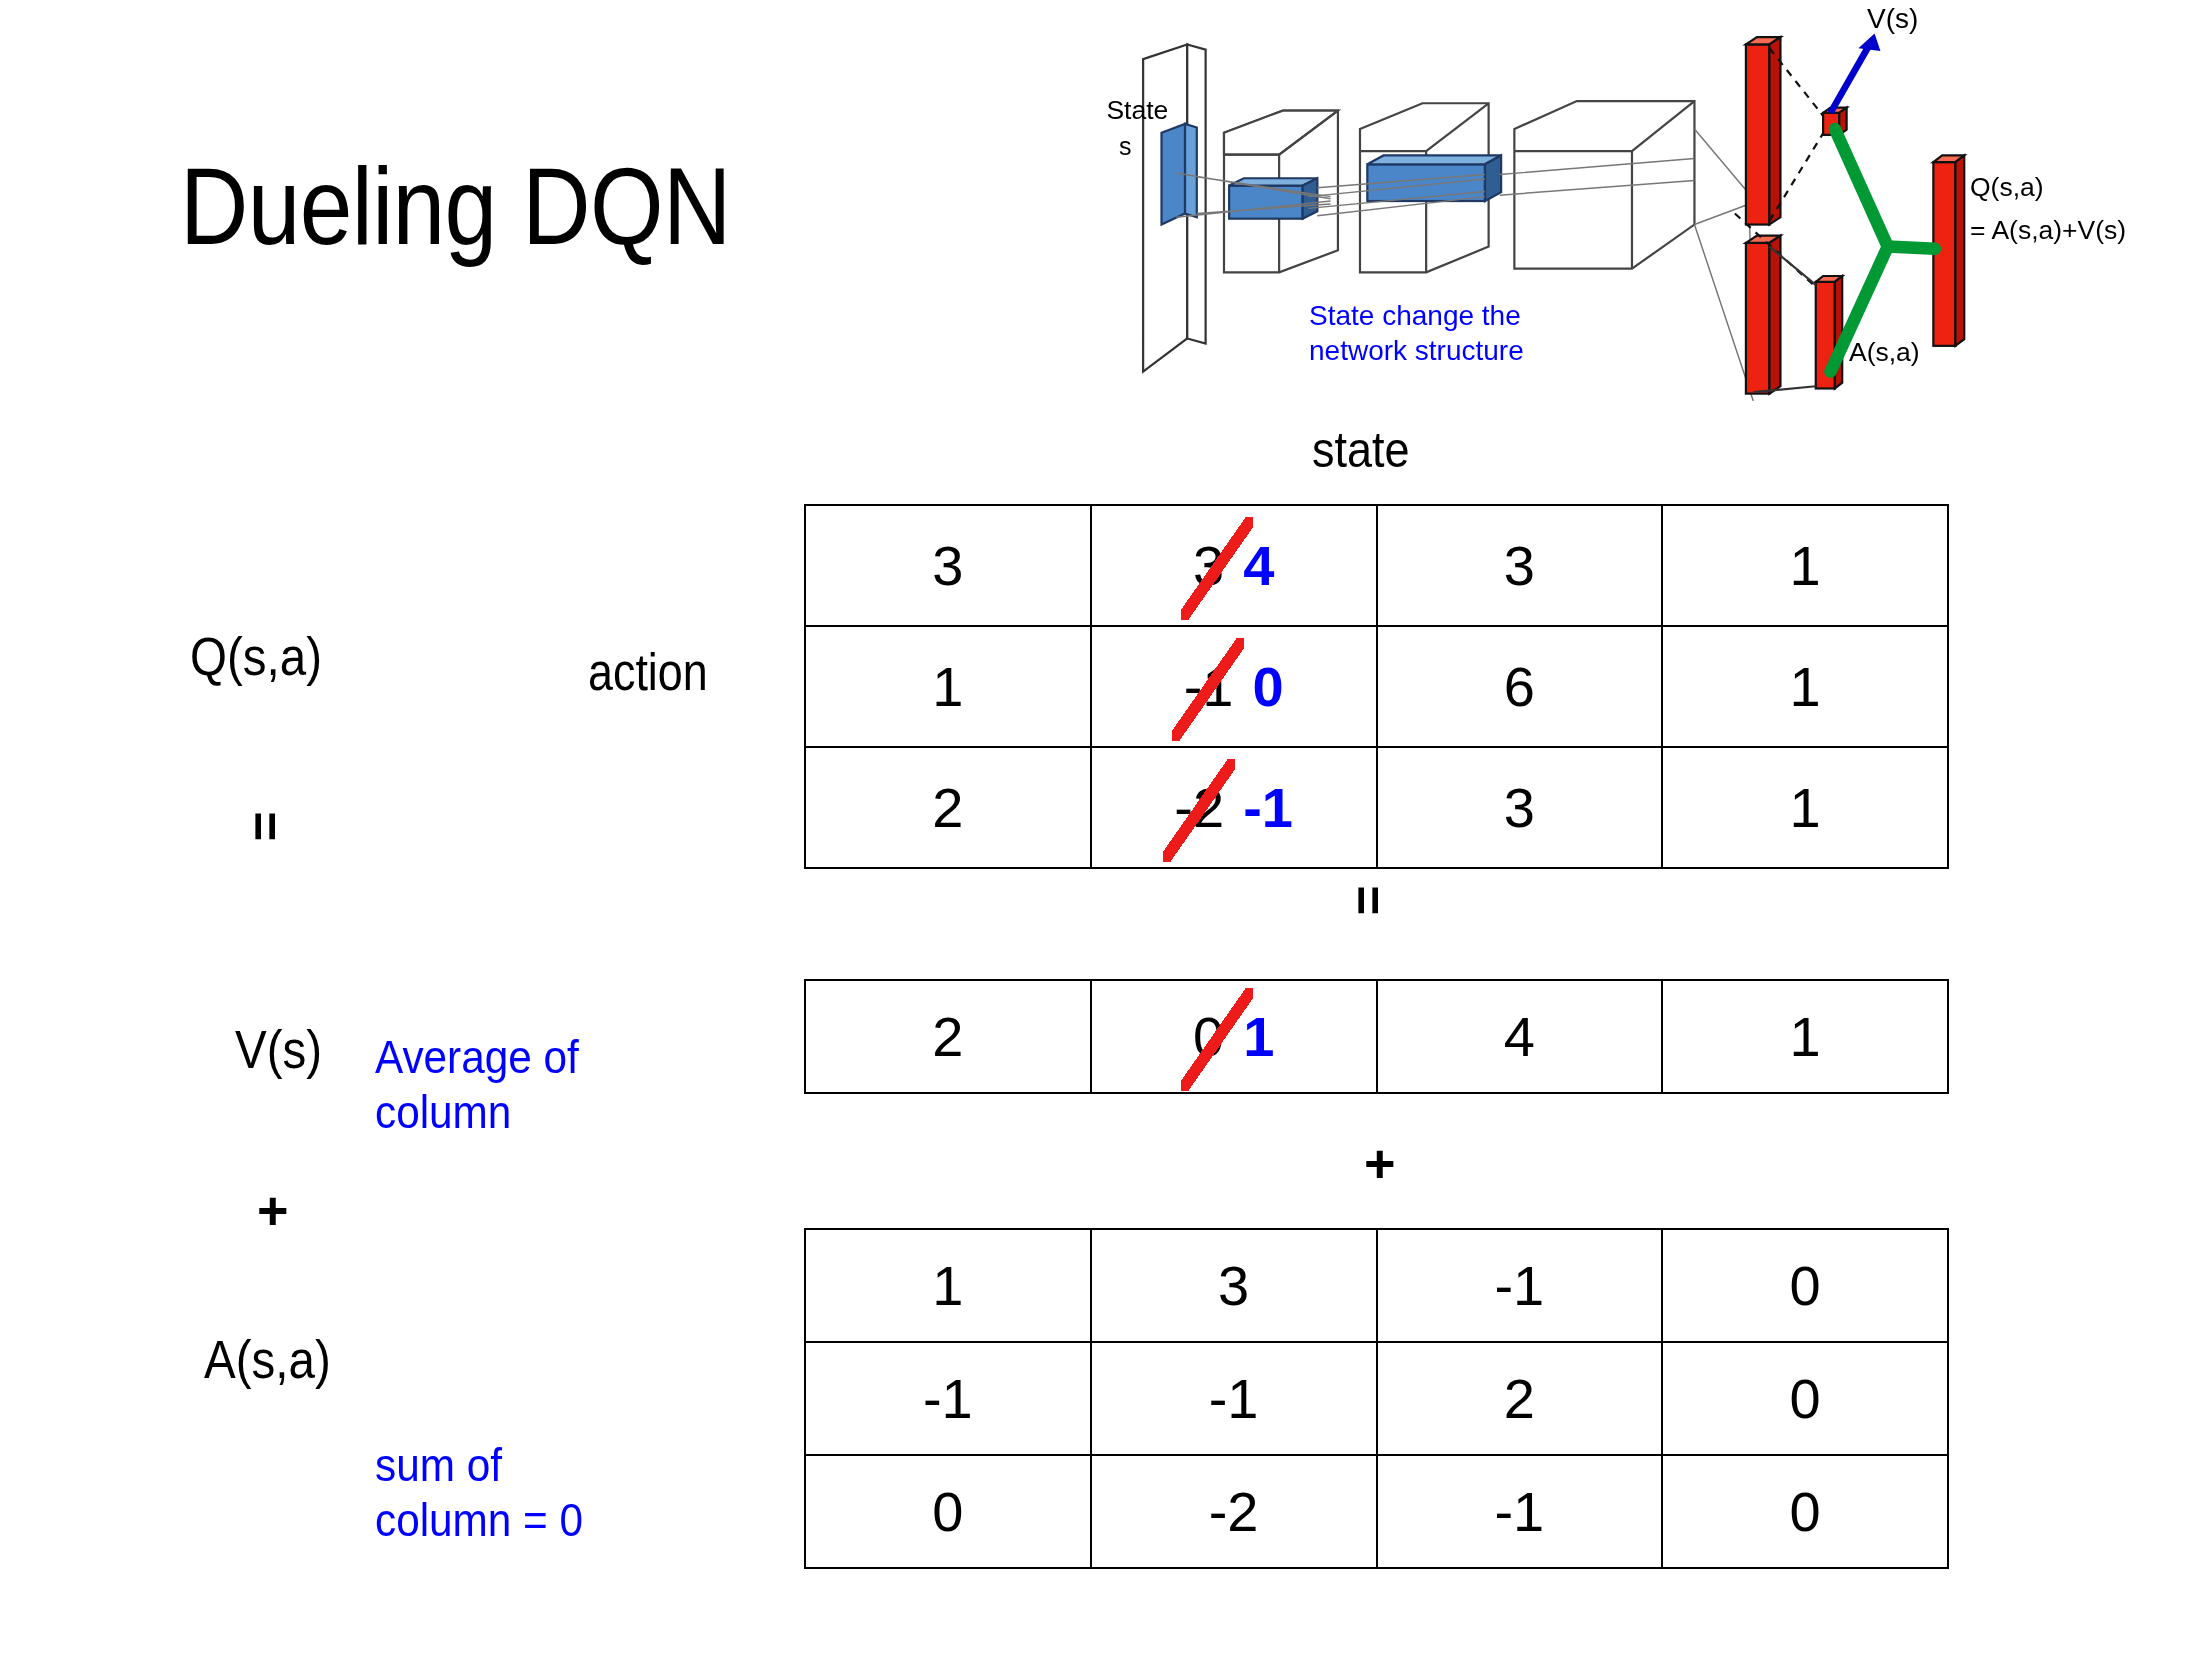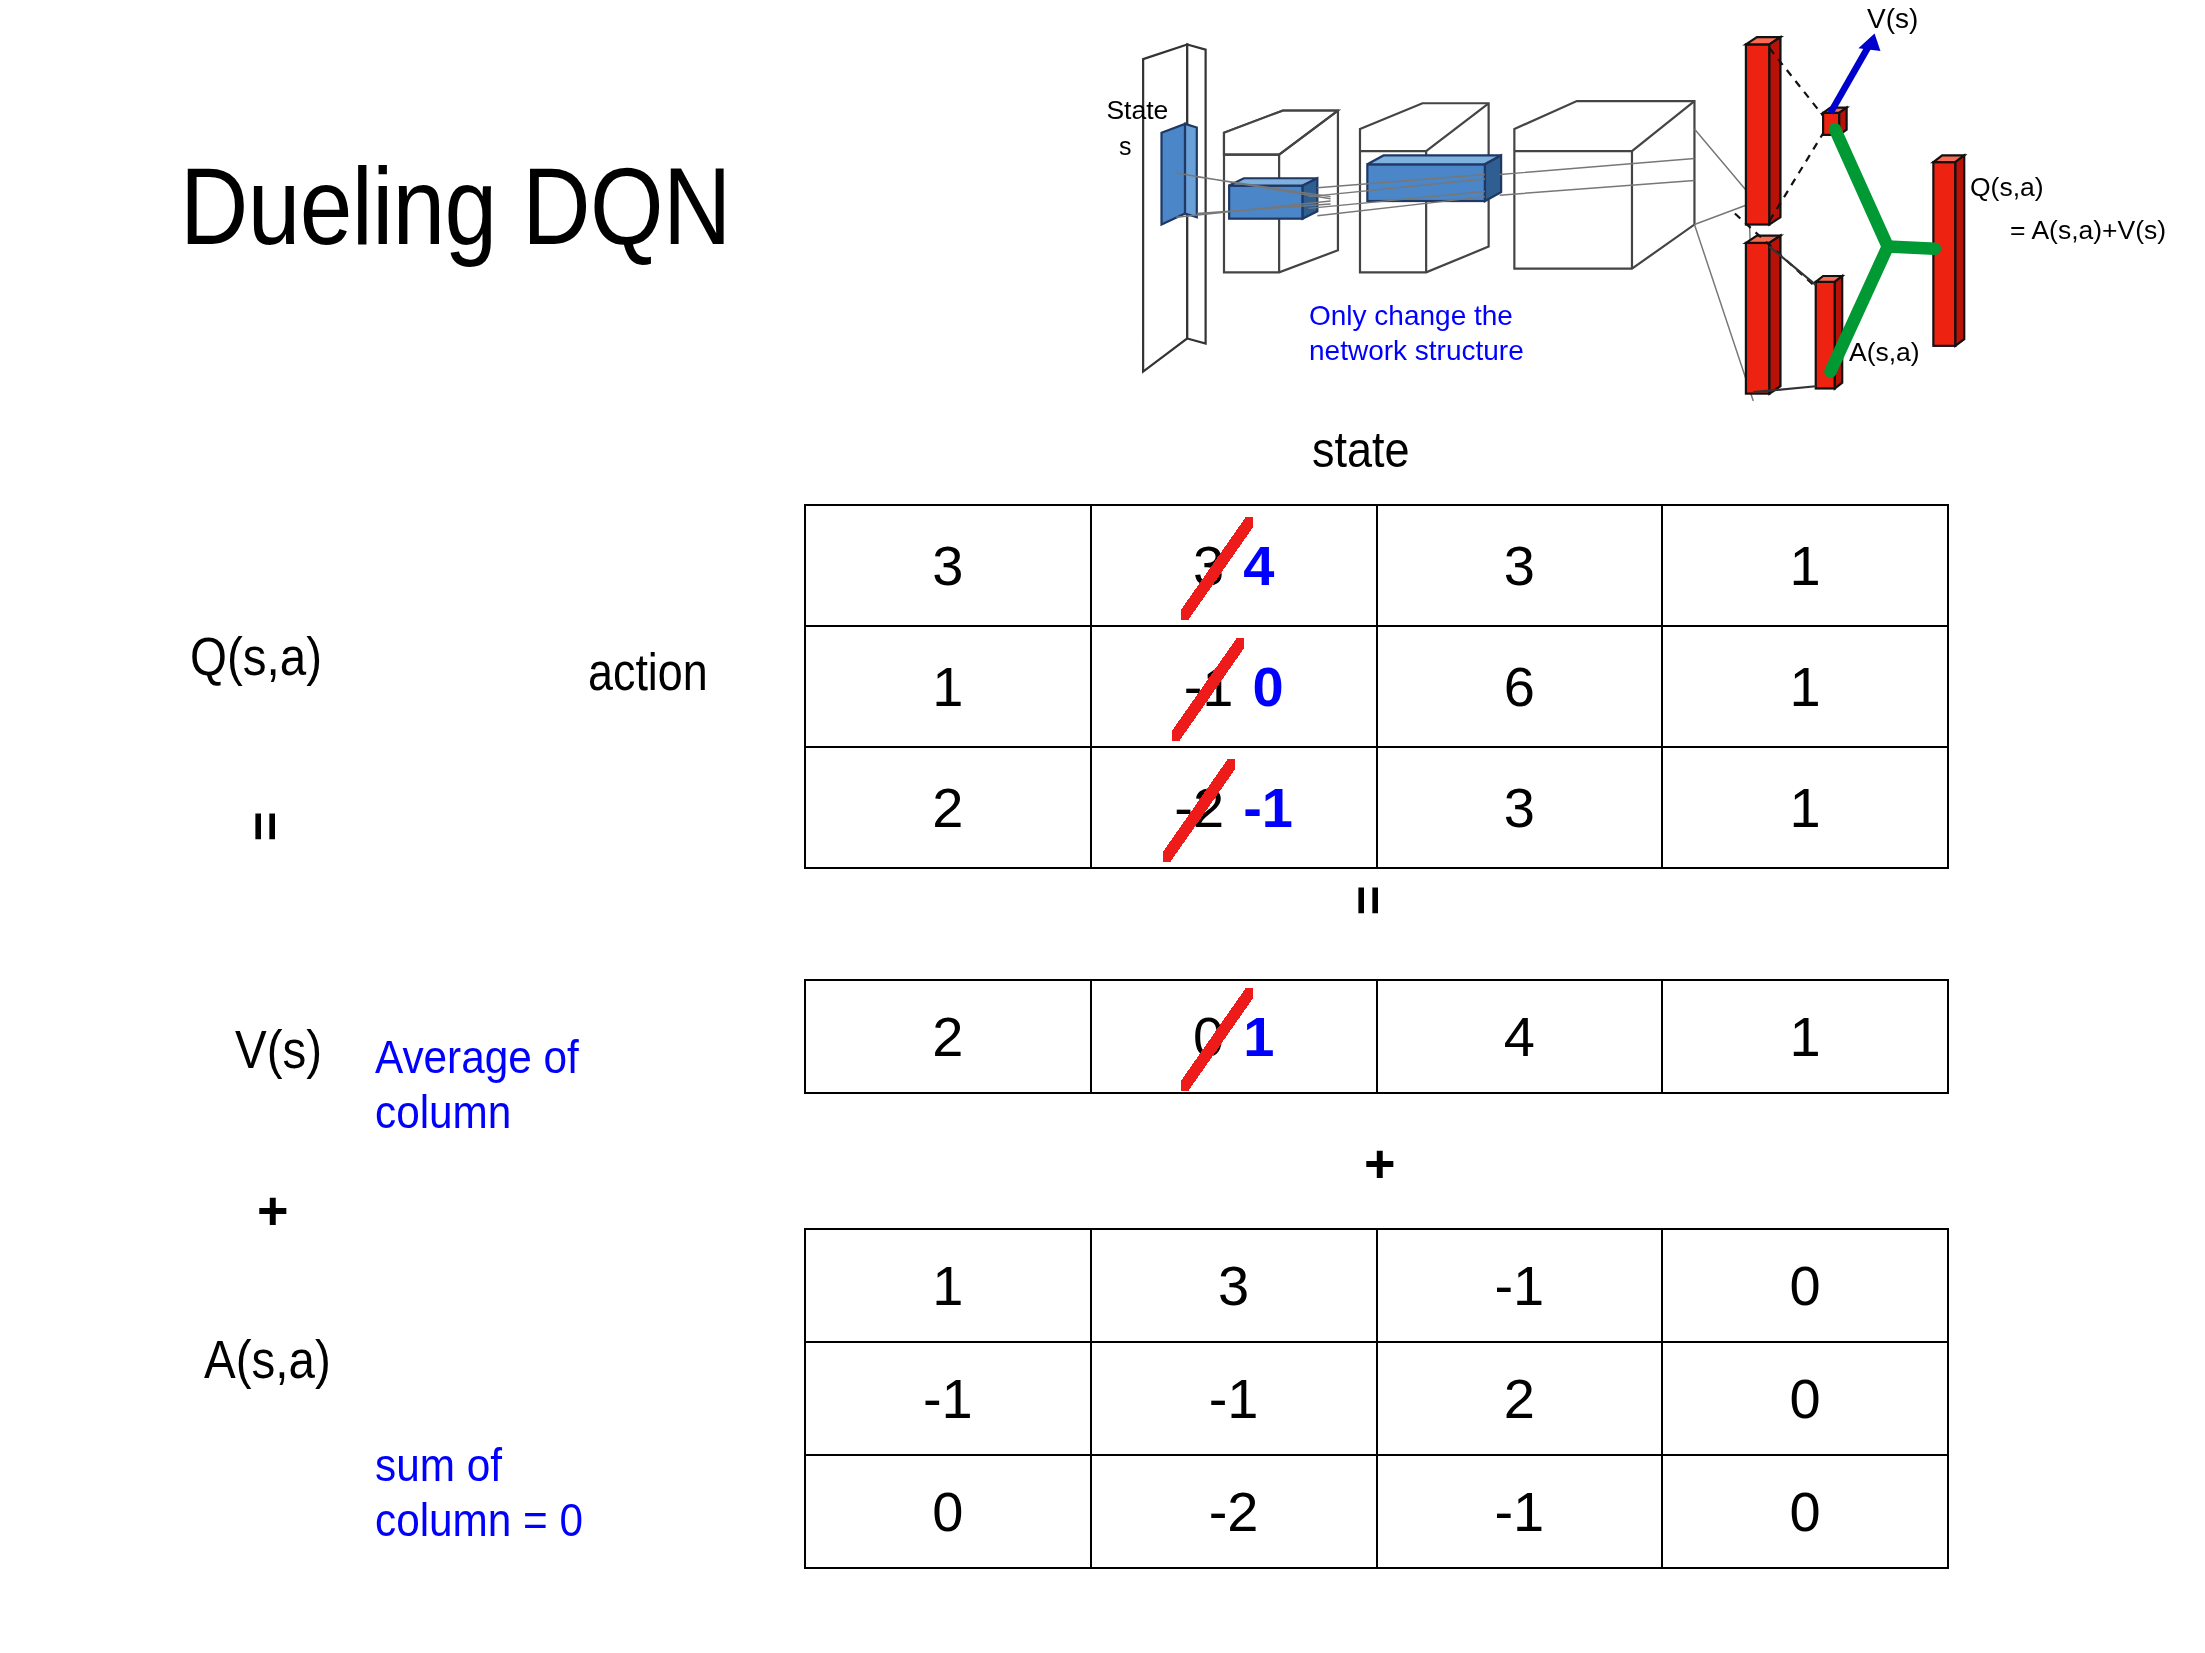--- a/index.html
+++ b/index.html
@@ -268,22 +268,22 @@
       <line x1="1010" y1="148" x2="1065" y2="52" stroke="#0000CC" stroke-width="9"></line>
       <polygon points="1070,40 1048,60 1078,64" fill="#0000CC"></polygon>
     </g>
   </svg>
 
   <div class="diagram-label" id="lbl-state" style="position:absolute;left:18.4px;top:92px;">State</div>
   <div class="diagram-label" id="lbl-state-s" style="position:absolute;left:31px;top:129px;">s</div>
   <div class="diagram-label" style="position:absolute;left:779px;top:0px;font-size:28px;">V(s)</div>
   <div class="diagram-label" style="position:absolute;left:761px;top:334px;font-size:26.5px;">A(s,a)</div>
   <div class="diagram-label" style="position:absolute;left:882px;top:169px;font-size:26.5px;">Q(s,a)</div>
-  <div class="diagram-label" style="position:absolute;left:882px;top:212px;font-size:26.5px;margin-left:40px;">= A(s,a)+V(s)</div>
-  <div class="diagram-label" id="lbl-only-change" style="position:absolute;left:221px;top:294px;font-size:28px;color:#0000FF;">Only change the
+  <div class="diagram-label" style="position:absolute;left:882px;top:212px;font-size:26.5px;">= A(s,a)+V(s)</div>
+  <div class="diagram-label" id="lbl-only-change" style="position:absolute;left:221px;top:294px;font-size:28px;color:#0000FF;">State change the
 network structure</div>
 </div>
 
 <div class="sec-label" id="lbl-state-top">state</div>
 <div class="sec-label" id="lbl-Qsa">Q(s,a)</div>
 <div class="sec-label" id="lbl-action">action</div>
 <div class="eq-rot" id="eq-left">=</div>
 <div class="eq-rot" id="eq-mid">=</div>
 <div class="sec-label" id="lbl-Vs">V(s)</div>
 <div class="blue-note" id="note-average">Average of

